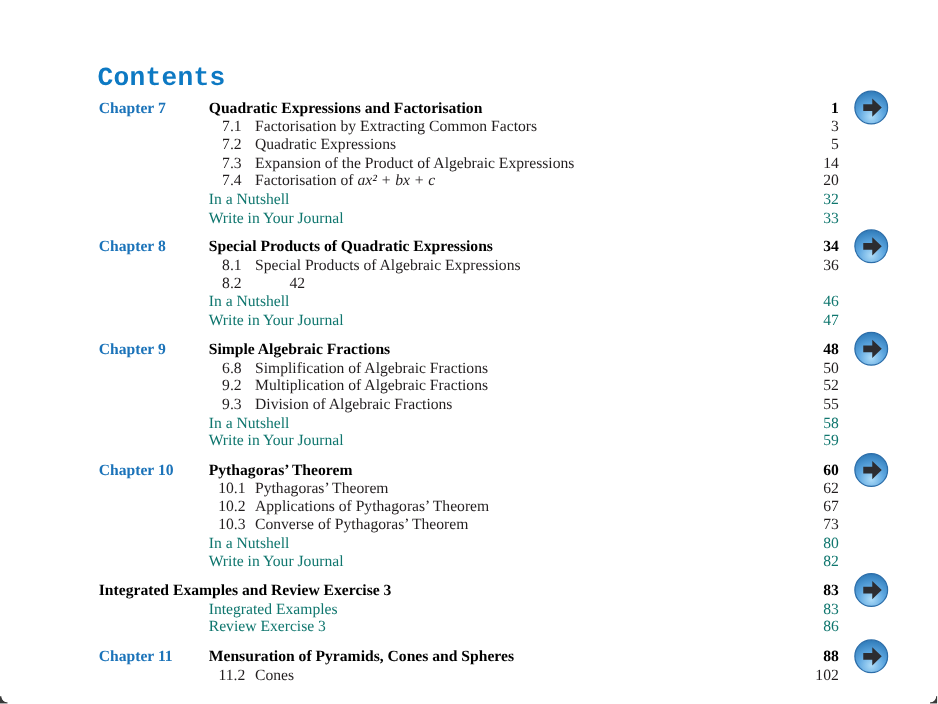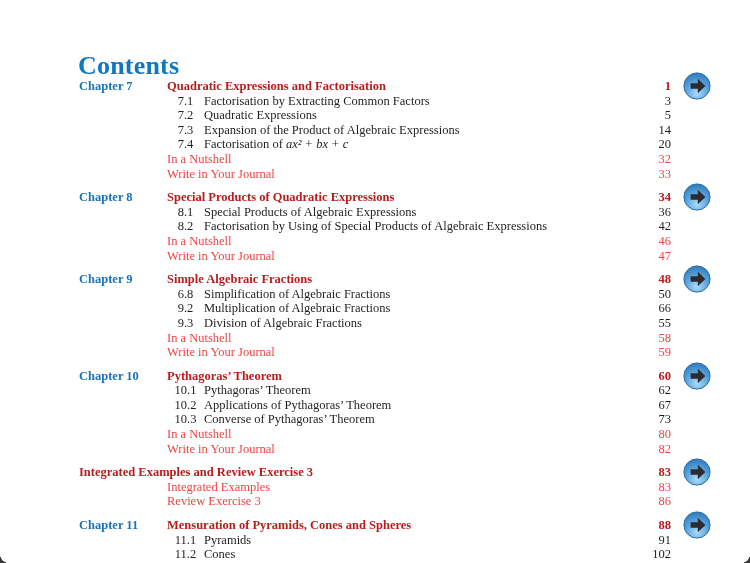--- a/index.html
+++ b/index.html
@@ -4,34 +4,34 @@
 <style>
   html,body { margin:0; padding:0; background:#ffffff; }
   .page {
     position:relative; width:750px; height:563px; background:#ffffff;
     overflow:hidden;
     font-family:"Liberation Serif","DejaVu Serif",serif;
     font-size:12.5px; color:#211d1e;
   }
   .contents-title {
     position:absolute; left:78px; top:53px;
-    font-family:Liberation Serif, serif;
-    font-weight:bold; font-size:26px; letter-spacing:0.2px;
+    font-family:Liberation Mono, monospace;
+    font-weight:bold; font-size:21px; letter-spacing:0.2px;
     color:#0d79c3; line-height:1;
   }
   .toc { position:absolute; left:79px; top:79px; width:592px; }
   .block { position:relative; margin-bottom:9px; }
   .row { display:flex; line-height:14.6px;font-family:Liberation Serif, serif; }
   .lbl { width:88px; flex:none; font-weight:bold; color:#1b73b9; }
   .ttl { flex:1; }
   .pg  { width:40px; flex:none; text-align:right; }
-  .head .ttl, .head .pg { font-weight:bold; color:#b91c1c; }
+  .head .ttl, .head .pg { font-weight:bold; color:#000000; }
   .rows { margin-left:88px; }
   .num { width:37px; flex:none;text-align:center; }
-  .sub.link { color:#ef4444; }
+  .sub.link { color:#0f766e; }
   .math { font-style:italic; }
   .next {
     position:absolute; left:604px; top:-7px; width:28px; height:28px;
     padding:0; border:0; background:none; cursor:pointer; display:block;
   }
   .next svg { display:block; }
   .defs-holder { position:absolute; width:0; height:0; overflow:hidden; }
   .corner { position:absolute; width:6px; height:6px; bottom:0; opacity:.85; }
   .corner.bl { left:0;  background:radial-gradient(circle at 100% 0%, rgba(0,0,0,0) 4.6px, #161616 5.2px); }
   .corner.br { right:0; background:radial-gradient(circle at 0% 0%,  rgba(0,0,0,0) 4.6px, #161616 5.2px); }
@@ -106,21 +106,20 @@
         <span class="pg">34</span>
       </div>
       <div class="rows">
         <div class="row sub">
           <span class="num">8.1</span>
           <span class="ttl">Special Products of Algebraic Expressions</span>
           <span class="pg">36</span>
         </div>
         <div class="row sub">
           <span class="num">8.2</span>
-          <span class="ttl">Factorisation by Using of Special Products of Algebraic Expressions</span>
           <span class="pg">42</span>
         </div>
         <div class="row sub link">
           <span class="ttl">In a Nutshell</span>
           <span class="pg">46</span>
         </div>
         <div class="row sub link">
           <span class="ttl">Write in Your Journal</span>
           <span class="pg">47</span>
         </div>
@@ -141,21 +140,21 @@
       </div>
       <div class="rows">
         <div class="row sub">
           <span class="num">6.8</span>
           <span class="ttl">Simplification of Algebraic Fractions</span>
           <span class="pg">50</span>
         </div>
         <div class="row sub">
           <span class="num">9.2</span>
           <span class="ttl">Multiplication of Algebraic Fractions</span>
-          <span class="pg">66</span>
+          <span class="pg">52</span>
         </div>
         <div class="row sub">
           <span class="num">9.3</span>
           <span class="ttl">Division of Algebraic Fractions</span>
           <span class="pg">55</span>
         </div>
         <div class="row sub link">
           <span class="ttl">In a Nutshell</span>
           <span class="pg">58</span>
         </div>
@@ -235,25 +234,20 @@
     </div>
 
     <div class="block">
       <div class="row head">
         <span class="lbl">Chapter 11</span>
         <span class="ttl">Mensuration of Pyramids, Cones and Spheres</span>
         <span class="pg">88</span>
       </div>
       <div class="rows">
         <div class="row sub">
-          <span class="num">11.1</span>
-          <span class="ttl">Pyramids</span>
-          <span class="pg">91</span>
-        </div>
-        <div class="row sub">
           <span class="num">11.2</span>
           <span class="ttl">Cones</span>
           <span class="pg">102</span>
         </div>
       </div>
       <button class="next">
         <svg width="28" height="28" viewBox="0 0 28 28">
           <circle cx="14" cy="14" r="13.1" fill="url(#btnGrad)" stroke="#2b6da9" stroke-width="1"></circle>
           <path d="M7.6 11.3 h7.2 v-4.6 l7.6 7.3 -7.6 7.3 v-4.6 h-7.2 z" fill="#2c2c30"></path>
         </svg>

